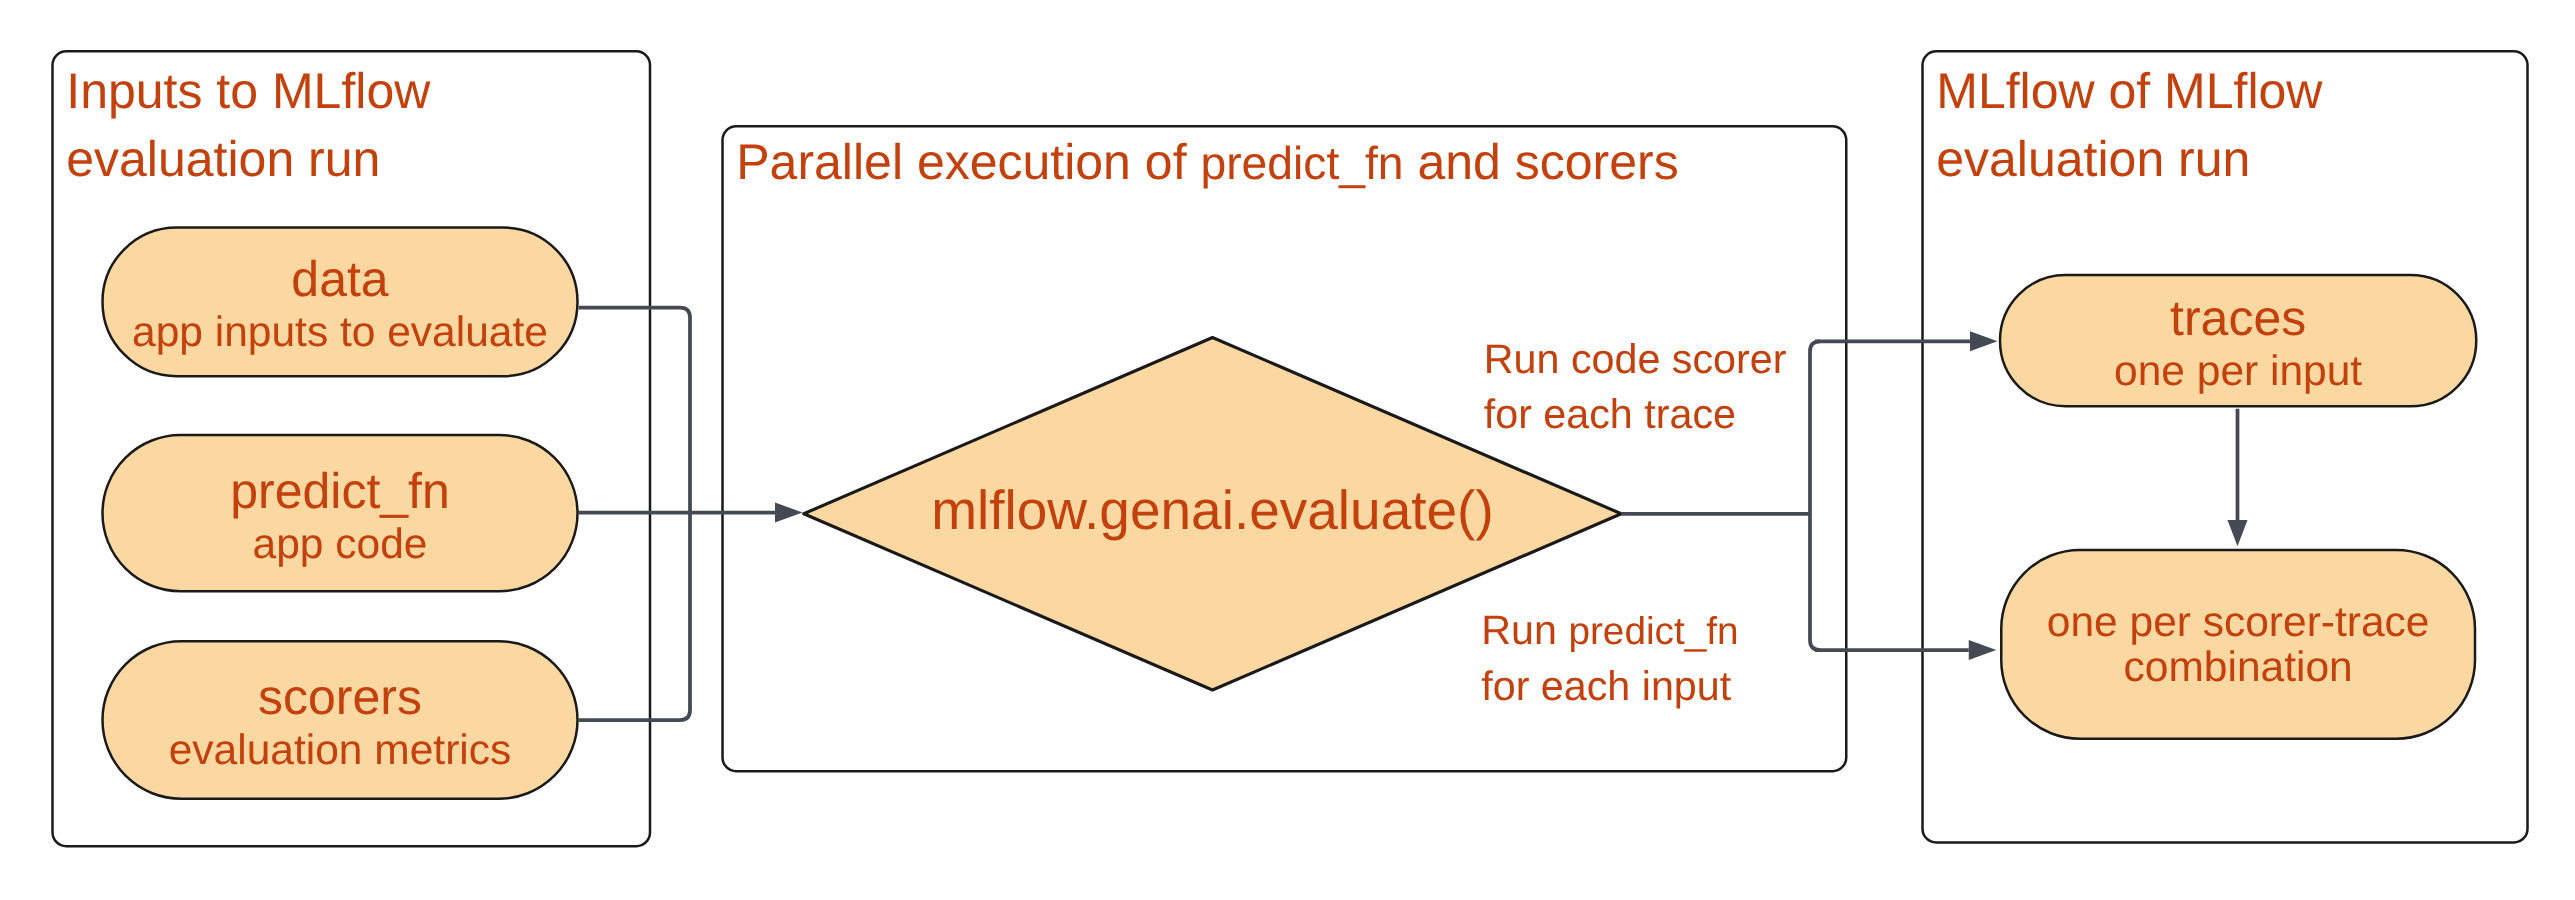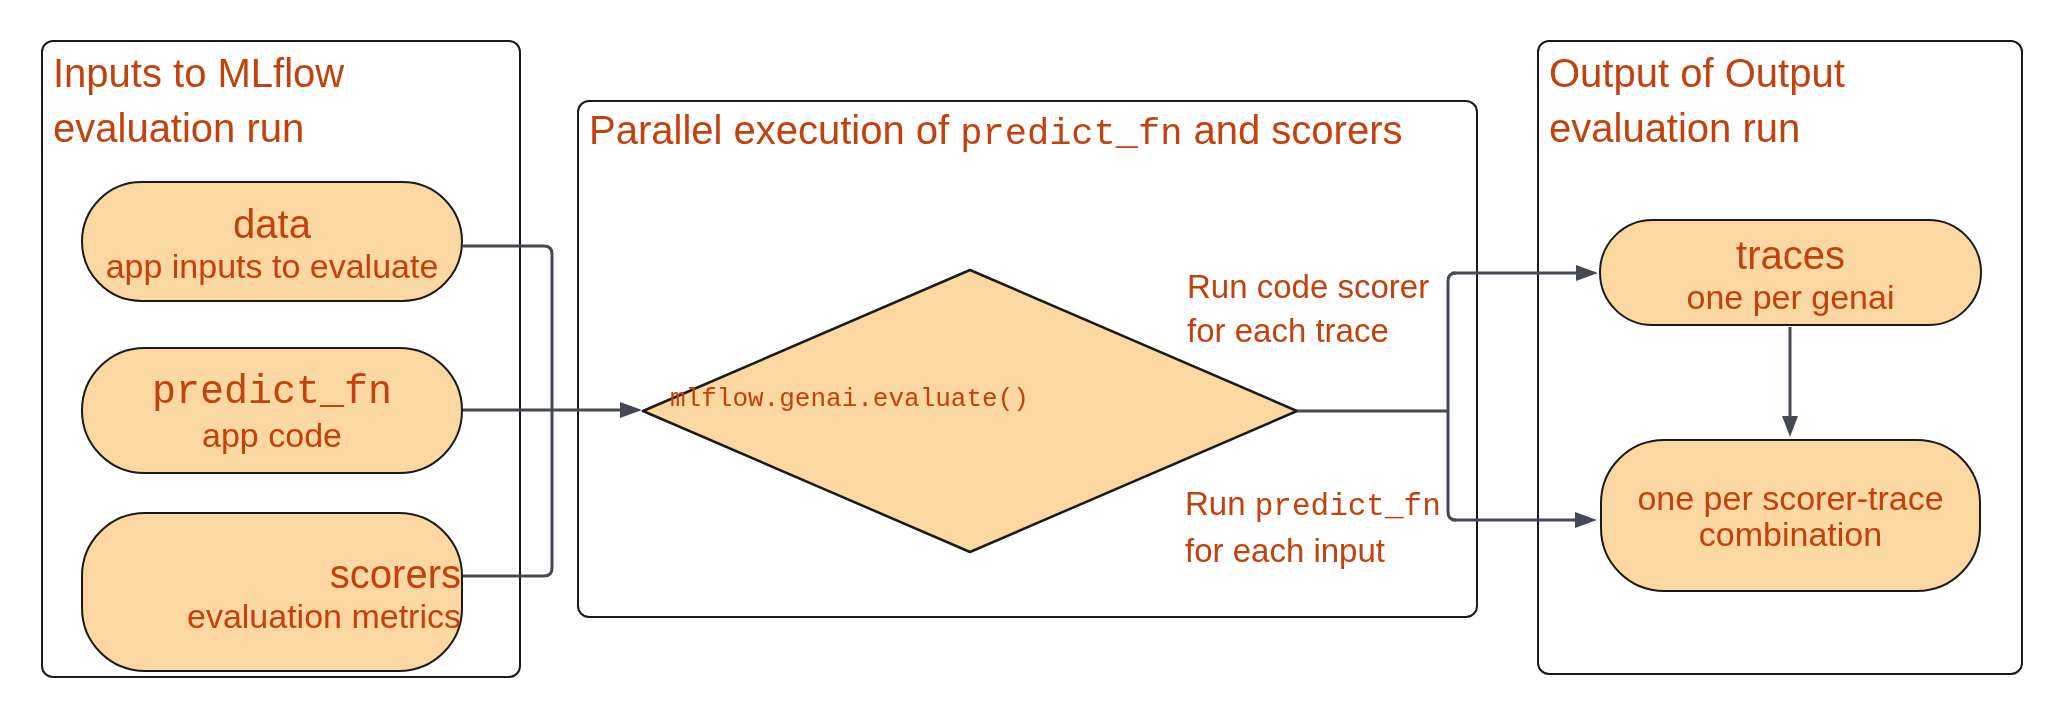--- a/index.html
+++ b/index.html
@@ -25,43 +25,44 @@
     background: transparent;
     z-index: 1;
   }
   .box-title {
     position: absolute;
     font-size: 40px;
     line-height: 55px;
     white-space: nowrap;
     z-index: 3;
   }
-  .mono { font-family: Liberation Mono, monospace; }
+  .mono { font-family: Liberation Sans, sans-serif; }
   .box-title .mono { font-size: 37px; }
   .pill {
     position: absolute;
     box-sizing: border-box;
     background: #FBD7A1;
     border: 2.5px solid #1a1a1a;
     border-radius: 64px;
     display: flex;
     flex-direction: column;
     align-items: center;
     justify-content: center;
     text-align: center;
     z-index: 3;
   }
   .pill .main { font-size: 40px; line-height: 48px; white-space: nowrap; }
   .pill .main.mono { font-size: 40px; }
   .pill .sub { font-size: 34px; line-height: 36px; white-space: nowrap; }
   .diamond-label {
     position: absolute;
-    left: 670px; top: 376px;
+    left: 670px; top: 386px;
     width: 600px;
-    font-size: 26px;
+    text-align: center;
+    font-size: 44px;
     line-height: 46px;
     white-space: nowrap;
     z-index: 3;
   }
   .edge-label {
     position: absolute;
     font-size: 33px;
     line-height: 44px;
     white-space: nowrap;
     z-index: 3;
@@ -104,21 +105,21 @@
   <div class="pill" style="left:81px; top:181px; width:382px; height:121px;">
     <div class="main">data</div>
     <div class="sub">app inputs to evaluate</div>
   </div>
 
   <div class="pill" style="left:81px; top:347px; width:382px; height:127px;">
     <div class="main mono">predict_fn</div>
     <div class="sub">app code</div>
   </div>
 
-  <div class="pill" style="left:81px; top:512px; width:382px; height:160px;align-items:flex-end;">
+  <div class="pill" style="left:81px; top:512px; width:382px; height:128px;">
     <div class="main">scorers</div>
     <div class="sub">evaluation metrics</div>
   </div>
 
   <div class="group-box" style="left:577px; top:100px; width:901px; height:518px;"></div>
   <div class="box-title" style="left:589px; top:108px; line-height:44px;">
     <span>Parallel execution of </span><span class="mono">predict_fn</span><span> and scorers</span>
   </div>
 
   <div class="diamond-label mono">mlflow.genai.evaluate()</div>
@@ -128,27 +129,27 @@
     <div>for each trace</div>
   </div>
 
   <div class="edge-label" style="left:1185px; top:482px;">
     <div><span>Run </span><span class="mono">predict_fn</span></div>
     <div>for each input</div>
   </div>
 
   <div class="group-box" style="left:1537px; top:40px; width:486px; height:635px;"></div>
   <div class="box-title" style="left:1549px; top:46px;">
-    <div>Output of Output</div>
+    <div>MLflow of MLflow</div>
     <div>evaluation run</div>
   </div>
 
   <div class="pill" style="left:1599px; top:219px; width:383px; height:107px;">
     <div class="main">traces</div>
-    <div class="sub">one per genai</div>
+    <div class="sub">one per input</div>
   </div>
 
   <div class="pill" style="left:1600px; top:439px; width:381px; height:153px;">
     <div class="sub">one per scorer-trace</div>
     <div class="sub">combination</div>
   </div>
 
 </div>
 
 </body></html>

